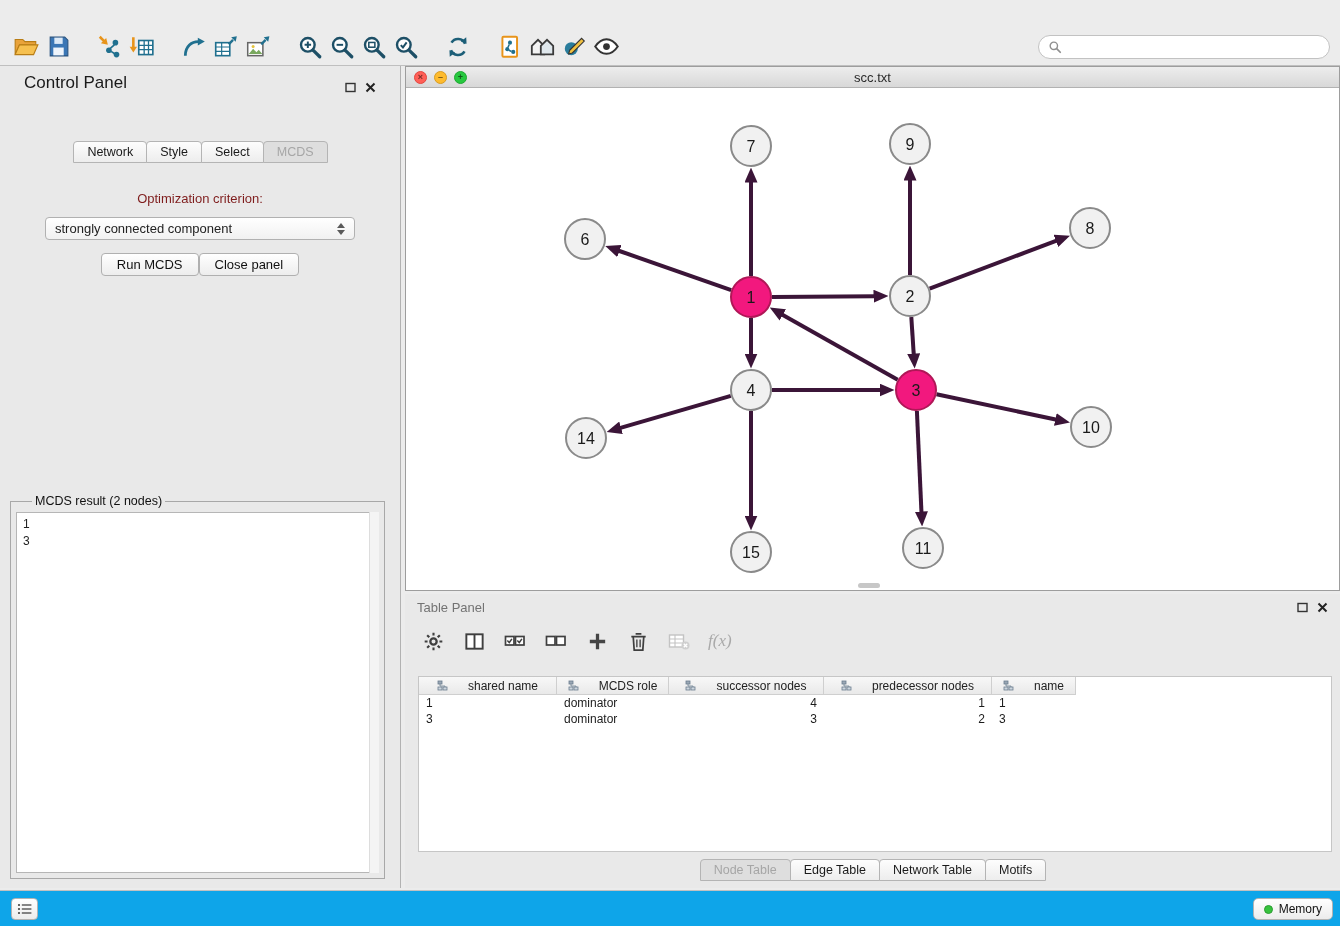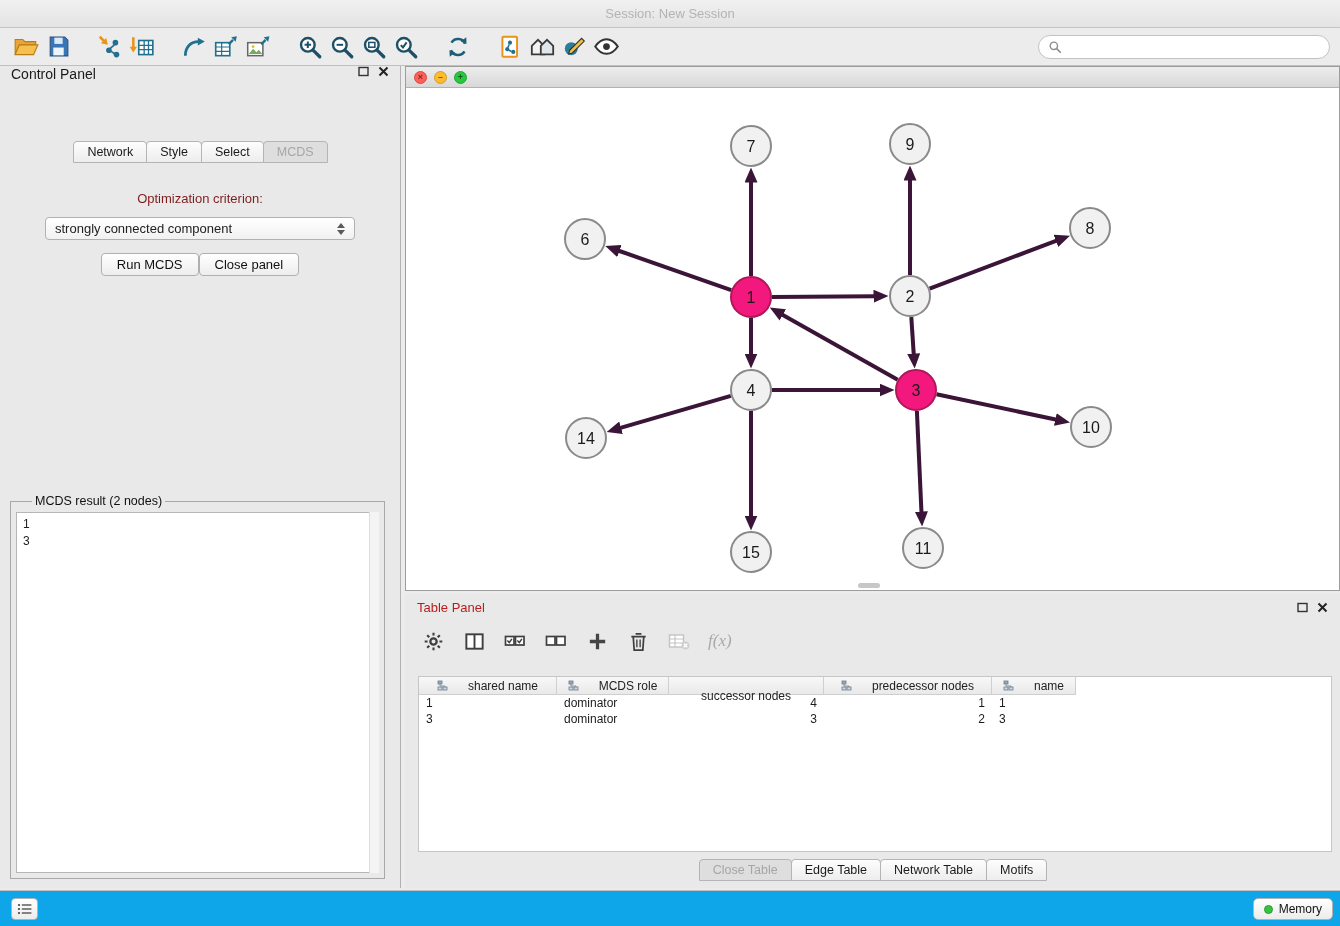--- a/index.html
+++ b/index.html
@@ -19,21 +19,21 @@
   .tbi { width:32px; height:30px; display:flex; align-items:center; justify-content:center;
     border-radius:4px; cursor:default; }
   .tgap { width:20px; }
   .search { margin-left:auto; width:292px; height:24px; background:#fff; border:1px solid #c2c2c2;
     border-radius:12px; display:flex; align-items:center; padding:0 9px; gap:5px; }
   .search input { border:none; outline:none; flex:1; font-size:12px; background:transparent; }
 
   
   .control-panel { position:absolute; left:0; top:66px; width:401px; height:822px;
     background:#e9e9e9; border-right:1px solid #b2b2b2; }
-  .panel-header { height:27px; display:flex; align-items:flex-start; padding:0 11px; font-size:14px; color:#1a1a1a; }
+  .panel-header { height:27px; display:flex; align-items:flex-end; padding:0 24px; font-size:17px; color:#1a1a1a; }
   .ph-btns { margin-left:auto; display:flex; gap:9px; align-items:center; }
   .tabs-row { display:flex; justify-content:center;margin-top:48px; }
   .tab { border:1px solid #b4b4b4; background:linear-gradient(#fdfdfd,#ededed);
     padding:3px 13px; font-size:12.5px; margin-right:-1px; color:#1a1a1a;
     border-radius:4px 4px 0 0; }
   .tab.active { background:#dedede; color:#a6a6a6; }
   .opt-label { text-align:center; margin-top:28px; font-size:13px; color:#7f1d1d; }
   .dropdown { margin:11px auto 0; width:310px; height:23px; background:linear-gradient(#ffffff,#f1f1f1);
     border:1px solid #b1b1b1; border-radius:4px; display:flex; align-items:center;
     padding:0 9px; font-size:13px; }
@@ -63,21 +63,21 @@
   .light.red { background:#ff5f57; border:1px solid #e2463f; }
   .light.yellow { background:#febb2e; border:1px solid #d89c22; }
   .light.green { background:#27c83f; border:1px solid #1ea832; }
   svg.graph { position:absolute; left:0; top:21px; background:#fff; }
   svg.graph text { font-family:"Liberation Sans", sans-serif; }
   .nw-hscroll { position:absolute; left:452px; bottom:2px; width:22px; height:5px;
     background:#c7c7c7; border-radius:3px; }
 
   
   .table-panel { position:absolute; left:405px; top:594px; width:935px; height:294px; background:#e9e9e9; }
-  .tp-header { height:26px; display:flex; align-items:center; padding:0 12px; font-size:13px; color:#b91c1c; }
+  .tp-header { height:26px; display:flex; align-items:center; padding:0 12px; font-size:13px; color:#737373; }
   .tp-toolbar { display:flex; align-items:center; gap:9px; padding:6px 0 8px 12px; }
   .fx { font-family:"Liberation Serif", serif; font-style:italic; font-size:17px; color:#a9a9a9; padding-left:4px; }
   .tp-table { position:absolute; left:13px; right:8px; top:82px; bottom:36px; background:#fff;
     border:1px solid #c6c6c6; overflow:hidden; }
   .thead { display:flex; }
   .th { background:linear-gradient(#f8f8f8,#e9e9e9); border-right:1px solid #cfcfcf;
     border-bottom:1px solid #cfcfcf; height:18px; display:flex; align-items:center;
     justify-content:center; gap:20px; font-size:12px; color:#222; }
   .tr { display:flex; }
   .td { height:16px; font-size:12px; padding:0 7px; display:flex; align-items:center; color:#1c1c1c; }
@@ -91,23 +91,20 @@
   .memory-btn { position:absolute; right:7px; top:7px; height:22px; border:1px solid #b3b3b3; border-radius:5px;
     background:linear-gradient(#fff,#ececec); display:flex; align-items:center; gap:6px;
     padding:0 10px; font-size:12px; color:#111; }
   .mem-dot { width:9px; height:9px; border-radius:50%; background:#37c33e; border:1px solid #2a9c31; }
 </style>
 </head>
 <body>
 
 <div class="app">
 
-  <div class="titlebar">
-    <span>Session: New Session</span>
-  </div>
 
   <div class="toolbar">
     <div class="tbi">
       <svg width="26" height="26" viewBox="0 0 24 24">
           <path d="M2 19V5h7l2 2h10v3H6l-4 9z" fill="#e9a33b" stroke="#b97d15" stroke-width="1"></path>
           <path d="M2 19l4-9h17l-4 9z" fill="#f6c04f" stroke="#b97d15" stroke-width="1"></path>
         </svg>
     </div>
     <div class="tbi">
       <svg width="25" height="25" viewBox="0 0 24 24">
@@ -273,20 +270,21 @@
             <div>1</div>
             <div>3</div>
           </div>
         <div class="listbox-scroll"></div>
       </div>
     </fieldset>
   </div>
 
   <div class="network-window">
     <div class="nw-header">
+      <div class="nw-title">scc.txt</div>
       <div class="traffic">
         <div class="light red">×</div>
         <div class="light yellow">–</div>
         <div class="light green">+</div>
       </div>
     </div>
     <svg class="graph" width="933" height="502" viewBox="0 0 933 502">
       <defs>
         <marker id="arrowhead" markerUnits="userSpaceOnUse" markerWidth="15" markerHeight="13" refX="1.5" refY="6.5" orient="auto">
           <path d="M0,0 L15,6.5 L0,13 z" fill="#3b1538"></path>
@@ -432,21 +430,21 @@
           </div>
           <div class="th" style="width: 112px;">
             <svg width="11" height="11" viewBox="0 0 11 11">
               <rect x="1" y="1" width="4" height="3" fill="#9aa7b5" stroke="#6b7d8f" stroke-width="0.8"></rect>
               <rect x="1" y="7" width="4" height="3" fill="#cdd6de" stroke="#6b7d8f" stroke-width="0.8"></rect>
               <rect x="6" y="7" width="4" height="3" fill="#cdd6de" stroke="#6b7d8f" stroke-width="0.8"></rect>
               <path d="M3 4v2M3 6h5v1" fill="none" stroke="#6b7d8f" stroke-width="0.8"></path>
             </svg>
             <span>MCDS role</span>
           </div>
-          <div class="th" style="width: 155px; flex-direction: column;">
+          <div class="th" style="width: 155px;">
             <svg width="11" height="11" viewBox="0 0 11 11">
               <rect x="1" y="1" width="4" height="3" fill="#9aa7b5" stroke="#6b7d8f" stroke-width="0.8"></rect>
               <rect x="1" y="7" width="4" height="3" fill="#cdd6de" stroke="#6b7d8f" stroke-width="0.8"></rect>
               <rect x="6" y="7" width="4" height="3" fill="#cdd6de" stroke="#6b7d8f" stroke-width="0.8"></rect>
               <path d="M3 4v2M3 6h5v1" fill="none" stroke="#6b7d8f" stroke-width="0.8"></path>
             </svg>
             <span>successor nodes</span>
           </div>
           <div class="th" style="width: 168px;">
             <svg width="11" height="11" viewBox="0 0 11 11">
@@ -479,21 +477,21 @@
             <div class="td" style="width: 138px; justify-content: flex-start;">3</div>
             <div class="td" style="width: 112px; justify-content: flex-start;">dominator</div>
             <div class="td" style="width: 155px; justify-content: flex-end;">3</div>
             <div class="td" style="width: 168px; justify-content: flex-end;">2</div>
             <div class="td" style="width: 84px; justify-content: flex-start;">3</div>
           </div>
         </div>
     </div>
 
     <div class="tp-tabs">
-        <div class="tab active">Close Table</div>
+        <div class="tab active">Node Table</div>
         <div class="tab">Edge Table</div>
         <div class="tab">Network Table</div>
         <div class="tab">Motifs</div>
       </div>
   </div>
 
   <div class="statusbar">
     <div class="sb-left">
       <svg width="16" height="14" viewBox="0 0 20 16">
           <circle cx="2.5" cy="3" r="1.4" fill="#444"></circle>

